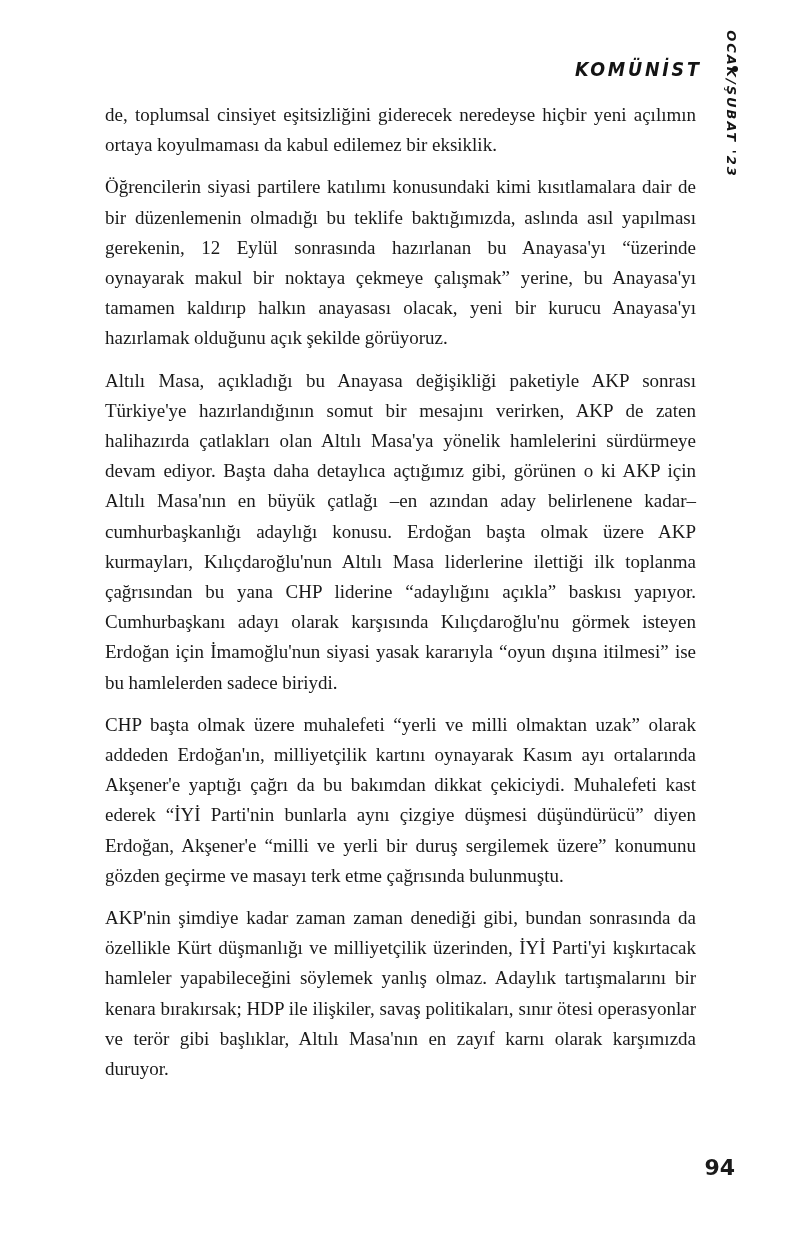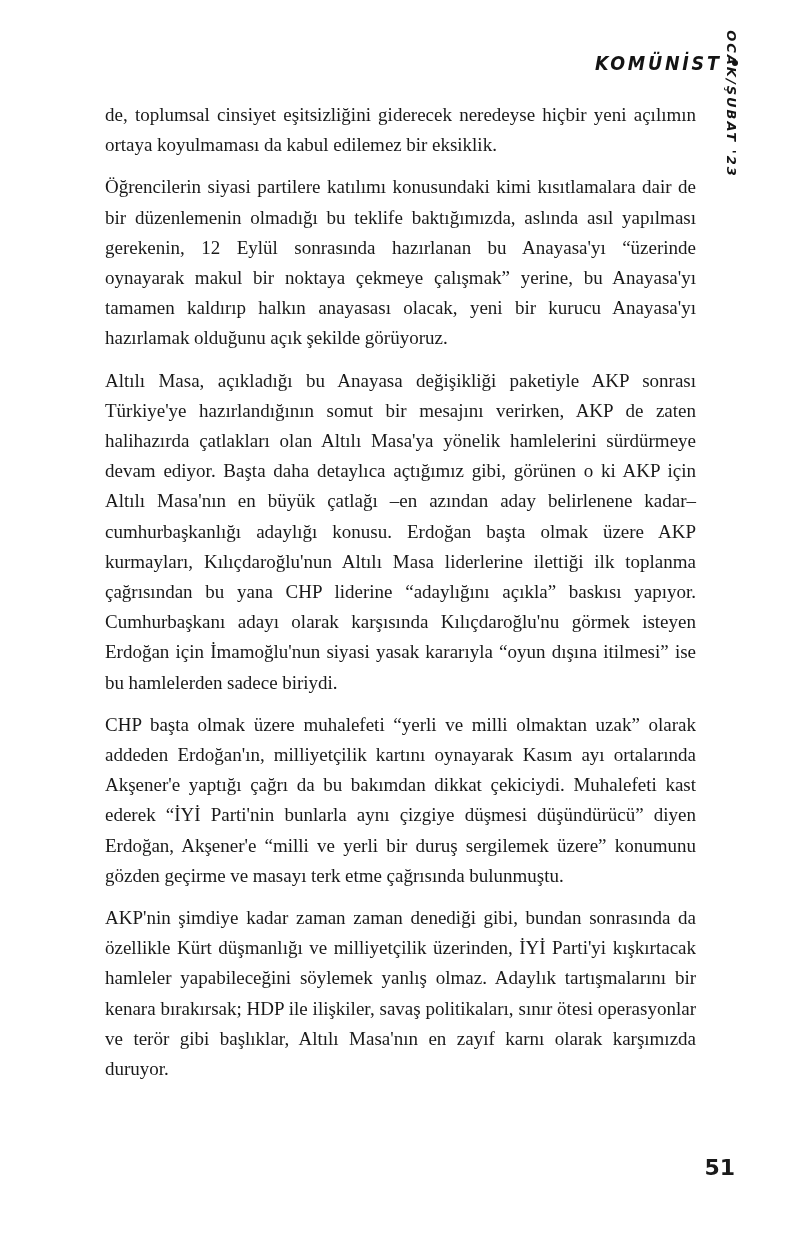--- a/index.html
+++ b/index.html
@@ -17,25 +17,25 @@
   }
 
   .page {
     position: absolute;
     inset: 0;
   }
 
   
   .running-head {
     position: absolute;
-    top: 51px;
+    top: 57px;
     right: 60px;
     display: flex;
     align-items: center;
-    gap: 8px;
+    gap: 28px;
     height: 24px;
   }
   .running-head-title {
     font-family: "DejaVu Sans", sans-serif;
     font-weight: 700;
     font-style: italic;
     font-size: 19px;
     letter-spacing: 3.0px;
     color: #141414;
     transform: scaleX(0.92);
@@ -122,15 +122,15 @@
   </div>
 
   <div class="text-column">
     <p class="para">de, toplumsal cinsiyet eşitsizliğini giderecek neredeyse hiçbir yeni açılımın ortaya koyulmaması da kabul edilemez bir eksiklik.</p>
     <p class="para">Öğrencilerin siyasi partilere katılımı konusundaki kimi kısıtlamalara dair de bir düzenlemenin olmadığı bu teklife baktığımızda, aslında asıl yapılması gerekenin, 12 Eylül sonrasında hazırlanan bu Anayasa'yı “üzerinde oynayarak makul bir noktaya çekmeye çalışmak” yerine, bu Anayasa'yı tamamen kaldırıp halkın anayasası olacak, yeni bir kurucu Anayasa'yı hazırlamak olduğunu açık şekilde görüyoruz.</p>
     <p class="para">Altılı Masa, açıkladığı bu Anayasa değişikliği paketiyle AKP sonrası Türkiye'ye hazırlandığının somut bir mesajını verirken, AKP de zaten halihazırda çatlakları olan Altılı Masa'ya yönelik hamlelerini sürdürmeye devam ediyor. Başta daha detaylıca açtığımız gibi, görünen o ki AKP için Altılı Masa'nın en büyük çatlağı –en azından aday belirlenene kadar– cumhurbaşkanlığı adaylığı konusu. Erdoğan başta olmak üzere AKP kurmayları, Kılıçdaroğlu'nun Altılı Masa liderlerine ilettiği ilk toplanma çağrısından bu yana CHP liderine “adaylığını açıkla” baskısı yapıyor. Cumhurbaşkanı adayı olarak karşısında Kılıçdaroğlu'nu görmek isteyen Erdoğan için İmamoğlu'nun siyasi yasak kararıyla “oyun dışına itilmesi” ise bu hamlelerden sadece biriydi.</p>
     <p class="para">CHP başta olmak üzere muhalefeti “yerli ve milli olmaktan uzak” olarak addeden Erdoğan'ın, milliyetçilik kartını oynayarak Kasım ayı ortalarında Akşener'e yaptığı çağrı da bu bakımdan dikkat çekiciydi. Muhalefeti kast ederek “İYİ Parti'nin bunlarla aynı çizgiye düşmesi düşündürücü” diyen Erdoğan, Akşener'e “milli ve yerli bir duruş sergilemek üzere” konumunu gözden geçirme ve masayı terk etme çağrısında bulunmuştu.</p>
     <p class="para">AKP'nin şimdiye kadar zaman zaman denediği gibi, bundan sonrasında da özellikle Kürt düşmanlığı ve milliyetçilik üzerinden, İYİ Parti'yi kışkırtacak hamleler yapabileceğini söylemek yanlış olmaz. Adaylık tartışmalarını bir kenara bırakırsak; HDP ile ilişkiler, savaş politikaları, sınır ötesi operasyonlar ve terör gibi başlıklar, Altılı Masa'nın en zayıf karnı olarak karşımızda duruyor.</p>
   </div>
 
-  <div class="folio">51</div>
+  <div class="folio">94</div>
 
 </div>
 
 </body></html>

